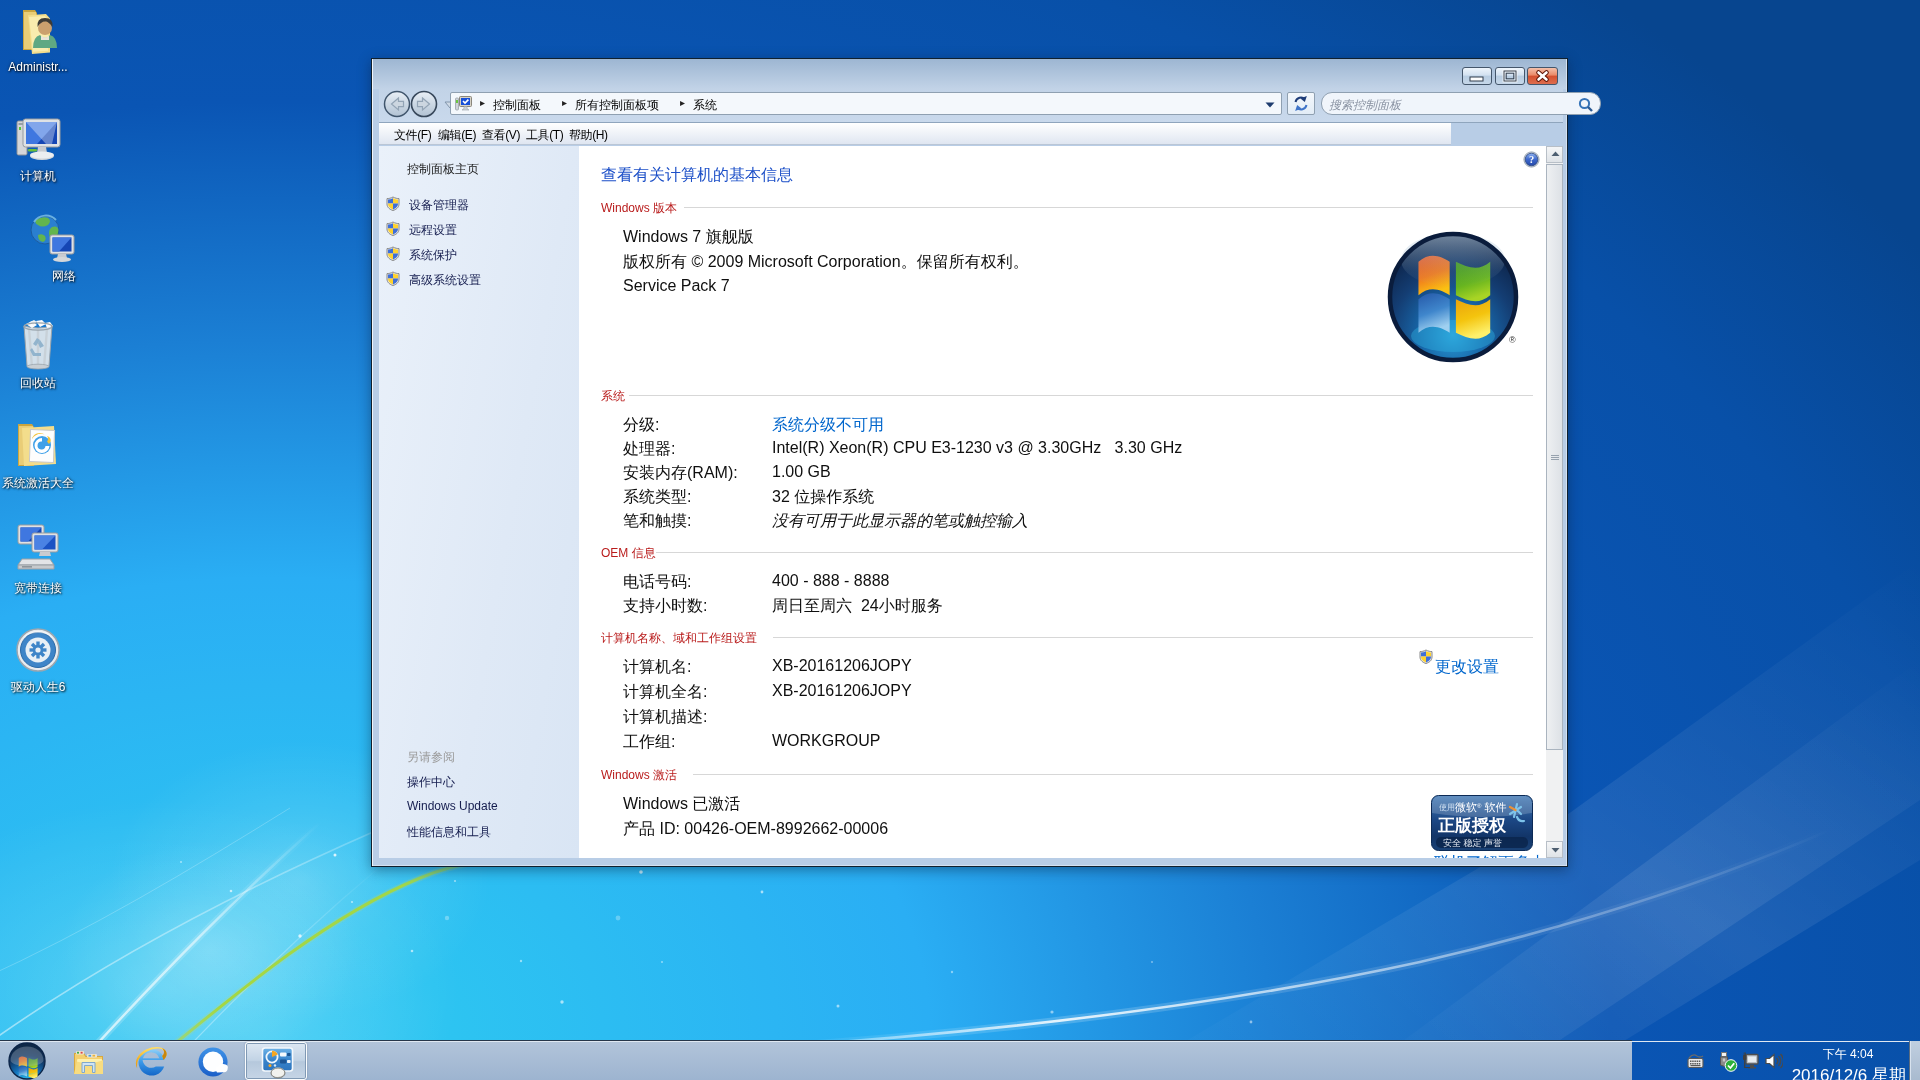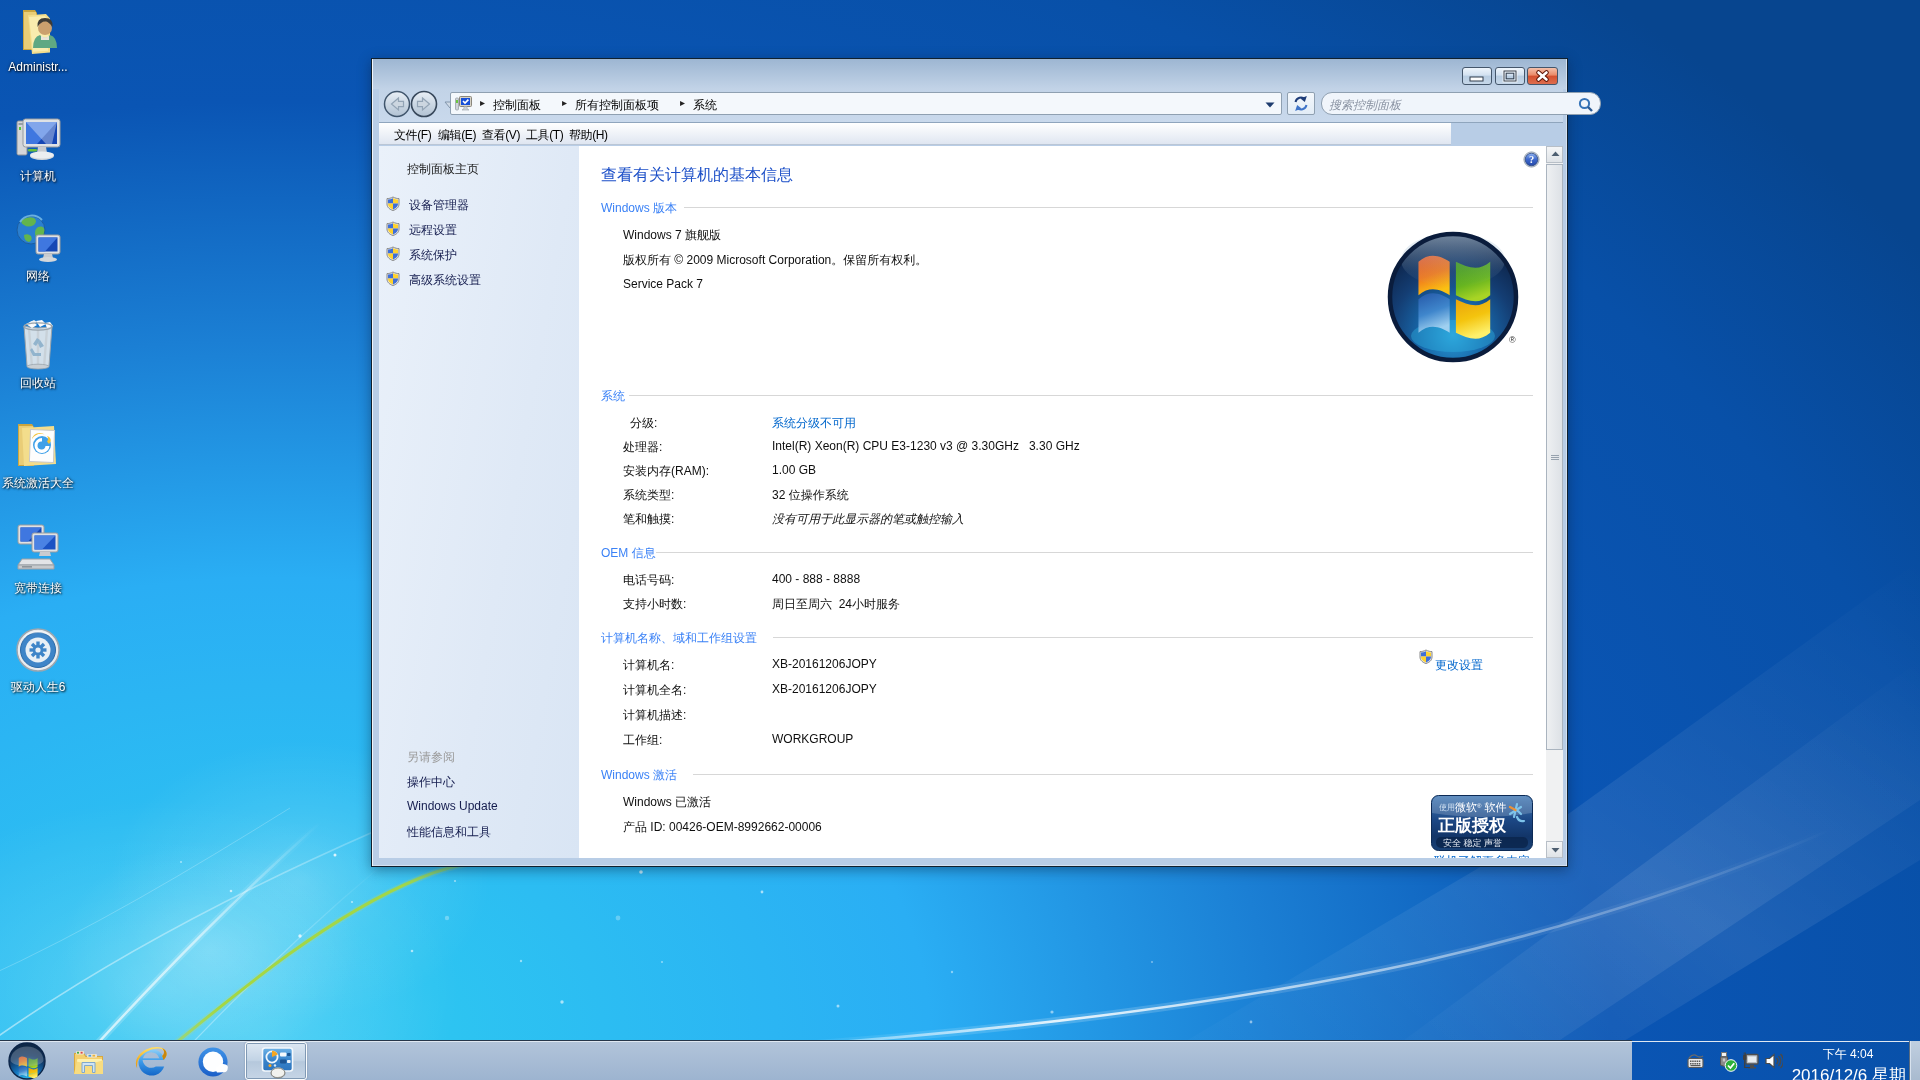--- a/index.html
+++ b/index.html
@@ -30,23 +30,23 @@
 #searchbox{position:absolute;left:942px;top:3px;width:280px;height:23px;background:#f0f5fb;
 border:1px solid #8fa0b1;border-radius:11px;font-size:12px;padding:4px 0 0 7px;}
 
 .capbtn{position:absolute;top:8px;height:18px;border:1px solid #44566b;border-radius:3px;
 background:linear-gradient(#eef5fc 0%,#d3e1f0 45%,#b8cde2 50%,#c6d7e9 100%);}
 #btnclose{background:linear-gradient(#f4c0ab 0%,#ea8a68 45%,#d4502f 50%,#dd6d4e 100%);}
 .sbtext{position:absolute;font-size:12px;color:#1a1a1a;}
 .sblink{position:absolute;font-size:12px;color:#141c4e;}
 .sbsee{position:absolute;font-size:12px;color:#9b9b9b;}
 .shield{position:absolute;}
-.grp{position:absolute;font-size:12px;color:#3b82f6;text-align:center;}
+.grp{position:absolute;font-size:12px;color:#b91c1c;text-align:center;}
 .gline{position:absolute;height:1px;background:#d7d7d7;}
-.row{position:absolute;font-size:12px;color:#0f0f0f;white-space:nowrap;}
+.row{position:absolute;font-size:16px;color:#0f0f0f;white-space:nowrap;}
 .link{color:#0066cc;}
 .sbtn{position:absolute;left:0;width:17px;height:17px;background:linear-gradient(#f5f6f7,#dfe3e7);border:1px solid #b8bfc7;padding:0 0 0 1px;}
 #sthumb{position:absolute;left:0;top:18px;width:17px;height:586px;background:linear-gradient(90deg,#eef0f2,#dde1e6);border:1px solid #aab4bf;}
 #sthumb::after{content:"";position:absolute;left:4px;top:290px;width:8px;height:1px;background:#97a2ae;box-shadow:0 2px 0 #97a2ae,0 4px 0 #97a2ae;}
 
 #taskbar{position:absolute;left:0;top:1040px;width:1632px;height:40px;
 background:linear-gradient(#b2c4da,#9db4d0);border-top:1px solid #26364a;}
 #taskbar::before{content:"";position:absolute;left:0;top:0;width:1920px;height:1px;background:#dfe8f2;}
 .white{color:#fff;}
 #activebtn{position:absolute;left:245px;top:1px;width:62px;height:38px;border:1px solid #fbfdfe;border-radius:3px;
@@ -298,21 +298,21 @@
     </div>
     <div id="main">
       <div style="position:absolute;left:22px;top:19px;font-size:16px;color:#1d50c8;">查看有关计算机的基本信息</div>
       <div class="grp" style="left:22px;top:54px;">Windows 版本</div>
       <div class="gline" style="left:105px;top:61px;width:849px;"></div>
       <div class="row" style="left:44px;top:81px;">Windows 7 旗舰版</div>
       <div class="row" style="left:44px;top:106px;">版权所有 © 2009 Microsoft Corporation。保留所有权利。</div>
       <div class="row" style="left:44px;top:131px;">Service Pack 7</div>
       <div class="grp" style="left:22px;top:242px;">系统</div>
       <div class="gline" style="left:50px;top:249px;width:904px;"></div>
-      <div class="row" style="left:44px;top:269px;margin-left:7px;">分级:</div>
+      <div class="row" style="left:44px;top:269px;">分级:</div>
         <div class="row link" style="left:193px;top:269px;">系统分级不可用</div>
       <div class="row" style="left:44px;top:293px;text-align:center;">处理器:</div>
         <div class="row" style="left:193px;top:293px;">Intel(R) Xeon(R) CPU E3-1230 v3 @ 3.30GHz&nbsp;&nbsp; 3.30 GHz</div>
       <div class="row" style="left:44px;top:317px;">安装内存(RAM):</div>
         <div class="row" style="left:193px;top:317px;">1.00 GB</div>
       <div class="row" style="left:44px;top:341px;">系统类型:</div>
         <div class="row" style="left:193px;top:341px;">32 位操作系统</div>
       <div class="row" style="left:44px;top:365px;">笔和触摸:</div>
         <div class="row" style="left:193px;top:365px;font-style:italic;">没有可用于此显示器的笔或触控输入</div>
       <div class="grp" style="left:22px;top:399px;">OEM 信息</div>
@@ -421,21 +421,21 @@
     <rect x="12" y="9" width="31" height="22" fill="#1546b4"></rect>
     <path d="M12 9 L43 9 L23 31 L12 31 Z" fill="#3f77e0"></path>
     <path d="M12 9 L43 9 L38 31 L32 31 Z" fill="#ffffff" opacity=".35"></path>
     <path d="M24 34 L32 34 L33 40 L23 40 Z" fill="#c8cbd0"></path>
     <ellipse cx="28" cy="43" rx="12" ry="4" fill="#d4d7da"></ellipse>
     <ellipse cx="28" cy="42" rx="12" ry="3.4" fill="#eceef0"></ellipse>
     <rect x="14" y="36" width="9" height="2.4" rx="1" fill="#6abf3a"></rect>
   </svg>
   <div class="dlabel">计算机</div>
 </div>
-<div class="dicon" style="left:0px;top:213px;">
+<div class="dicon" style="left:0px;top:213px;text-align:right;">
   <svg width="48" height="52" viewBox="0 0 48 52">
     <circle cx="17" cy="17" r="14" fill="#2a7fd0"></circle>
     <path d="M8 7 Q14 3 20 5 Q24 8 20 12 Q14 15 10 12 Q6 10 8 7 Z" fill="#63b54e"></path>
     <path d="M24 14 Q30 12 31 18 Q31 24 26 26 Q21 26 21 20 Q21 16 24 14 Z" fill="#63b54e"></path>
     <path d="M10 22 Q14 20 17 23 Q19 27 15 29 Q10 28 10 22 Z" fill="#63b54e"></path>
     <circle cx="17" cy="17" r="14" fill="none" stroke="#1c5da0" stroke-width="1"></circle>
     <path d="M6 9 A14 14 0 0 1 28 7" stroke="#8fd0f0" stroke-width="2" fill="none" opacity=".7"></path>
     <rect x="22" y="22" width="24" height="19" rx="2" fill="#dfe2e5" stroke="#979ba0" stroke-width="1"></rect>
     <rect x="24.5" y="24.5" width="19" height="14" fill="#1546b4"></rect>
     <path d="M24.5 24.5 L43.5 24.5 L31 38.5 L24.5 38.5 Z" fill="#3f77e0"></path>

